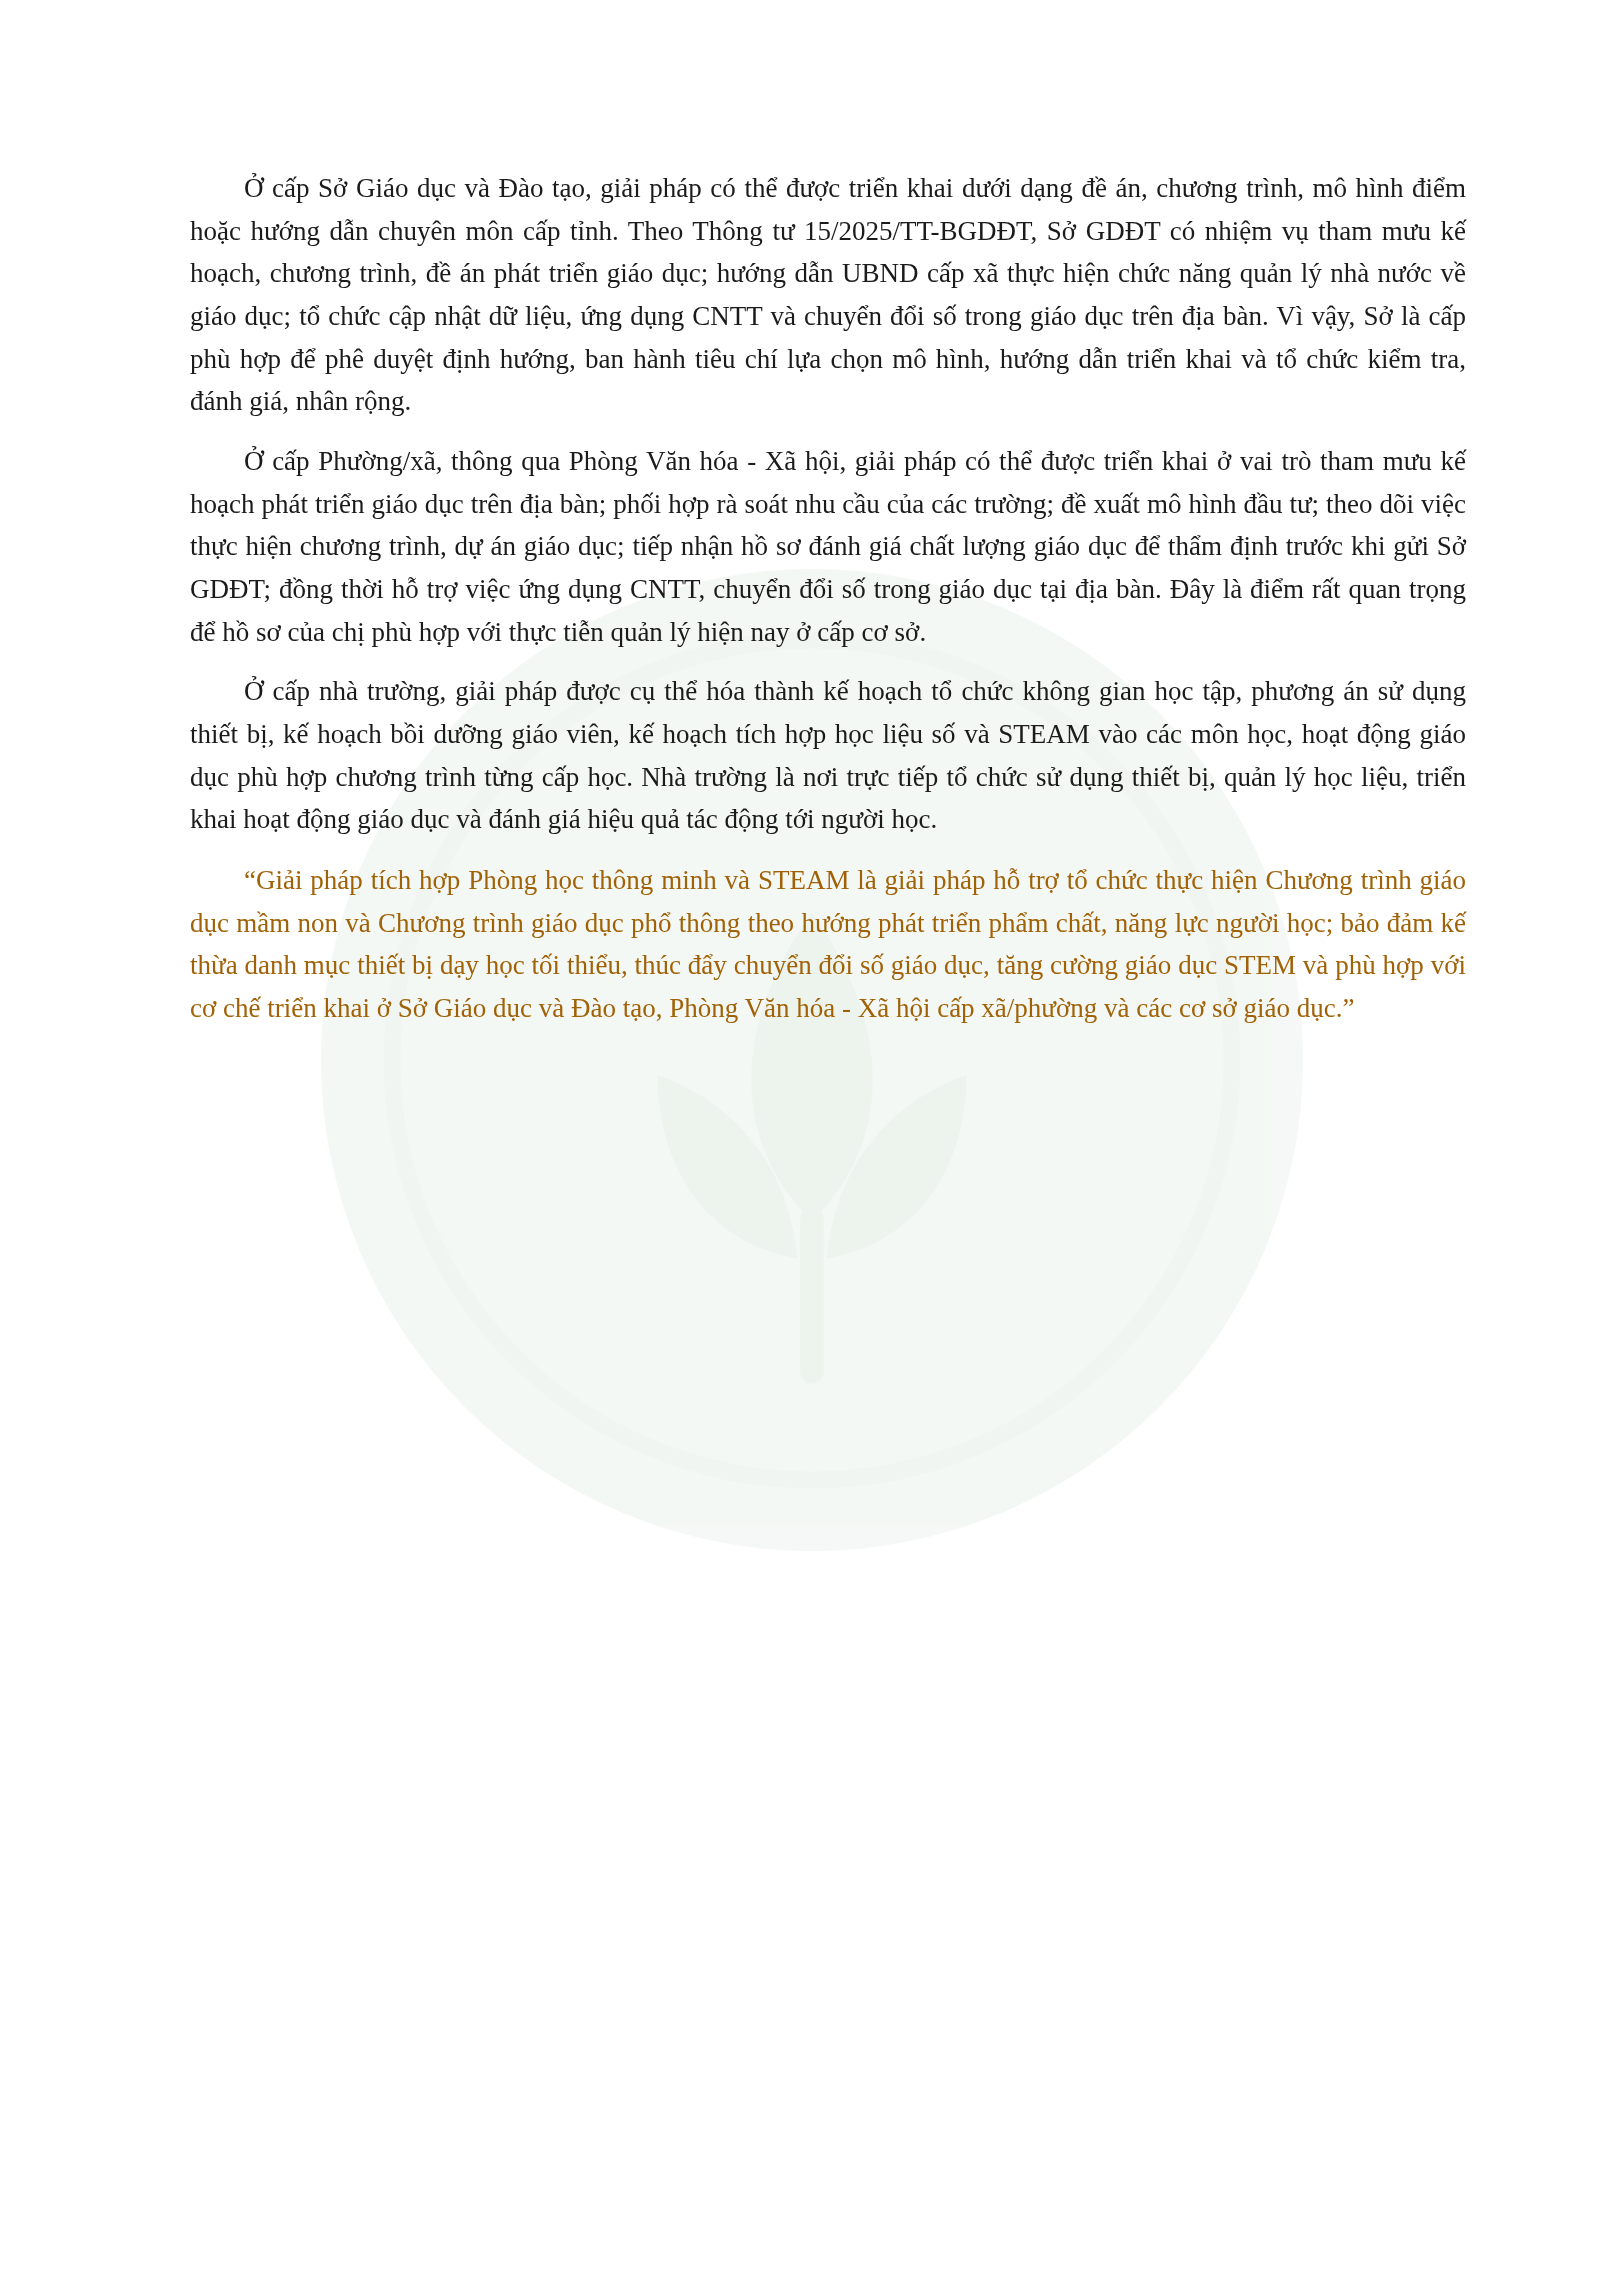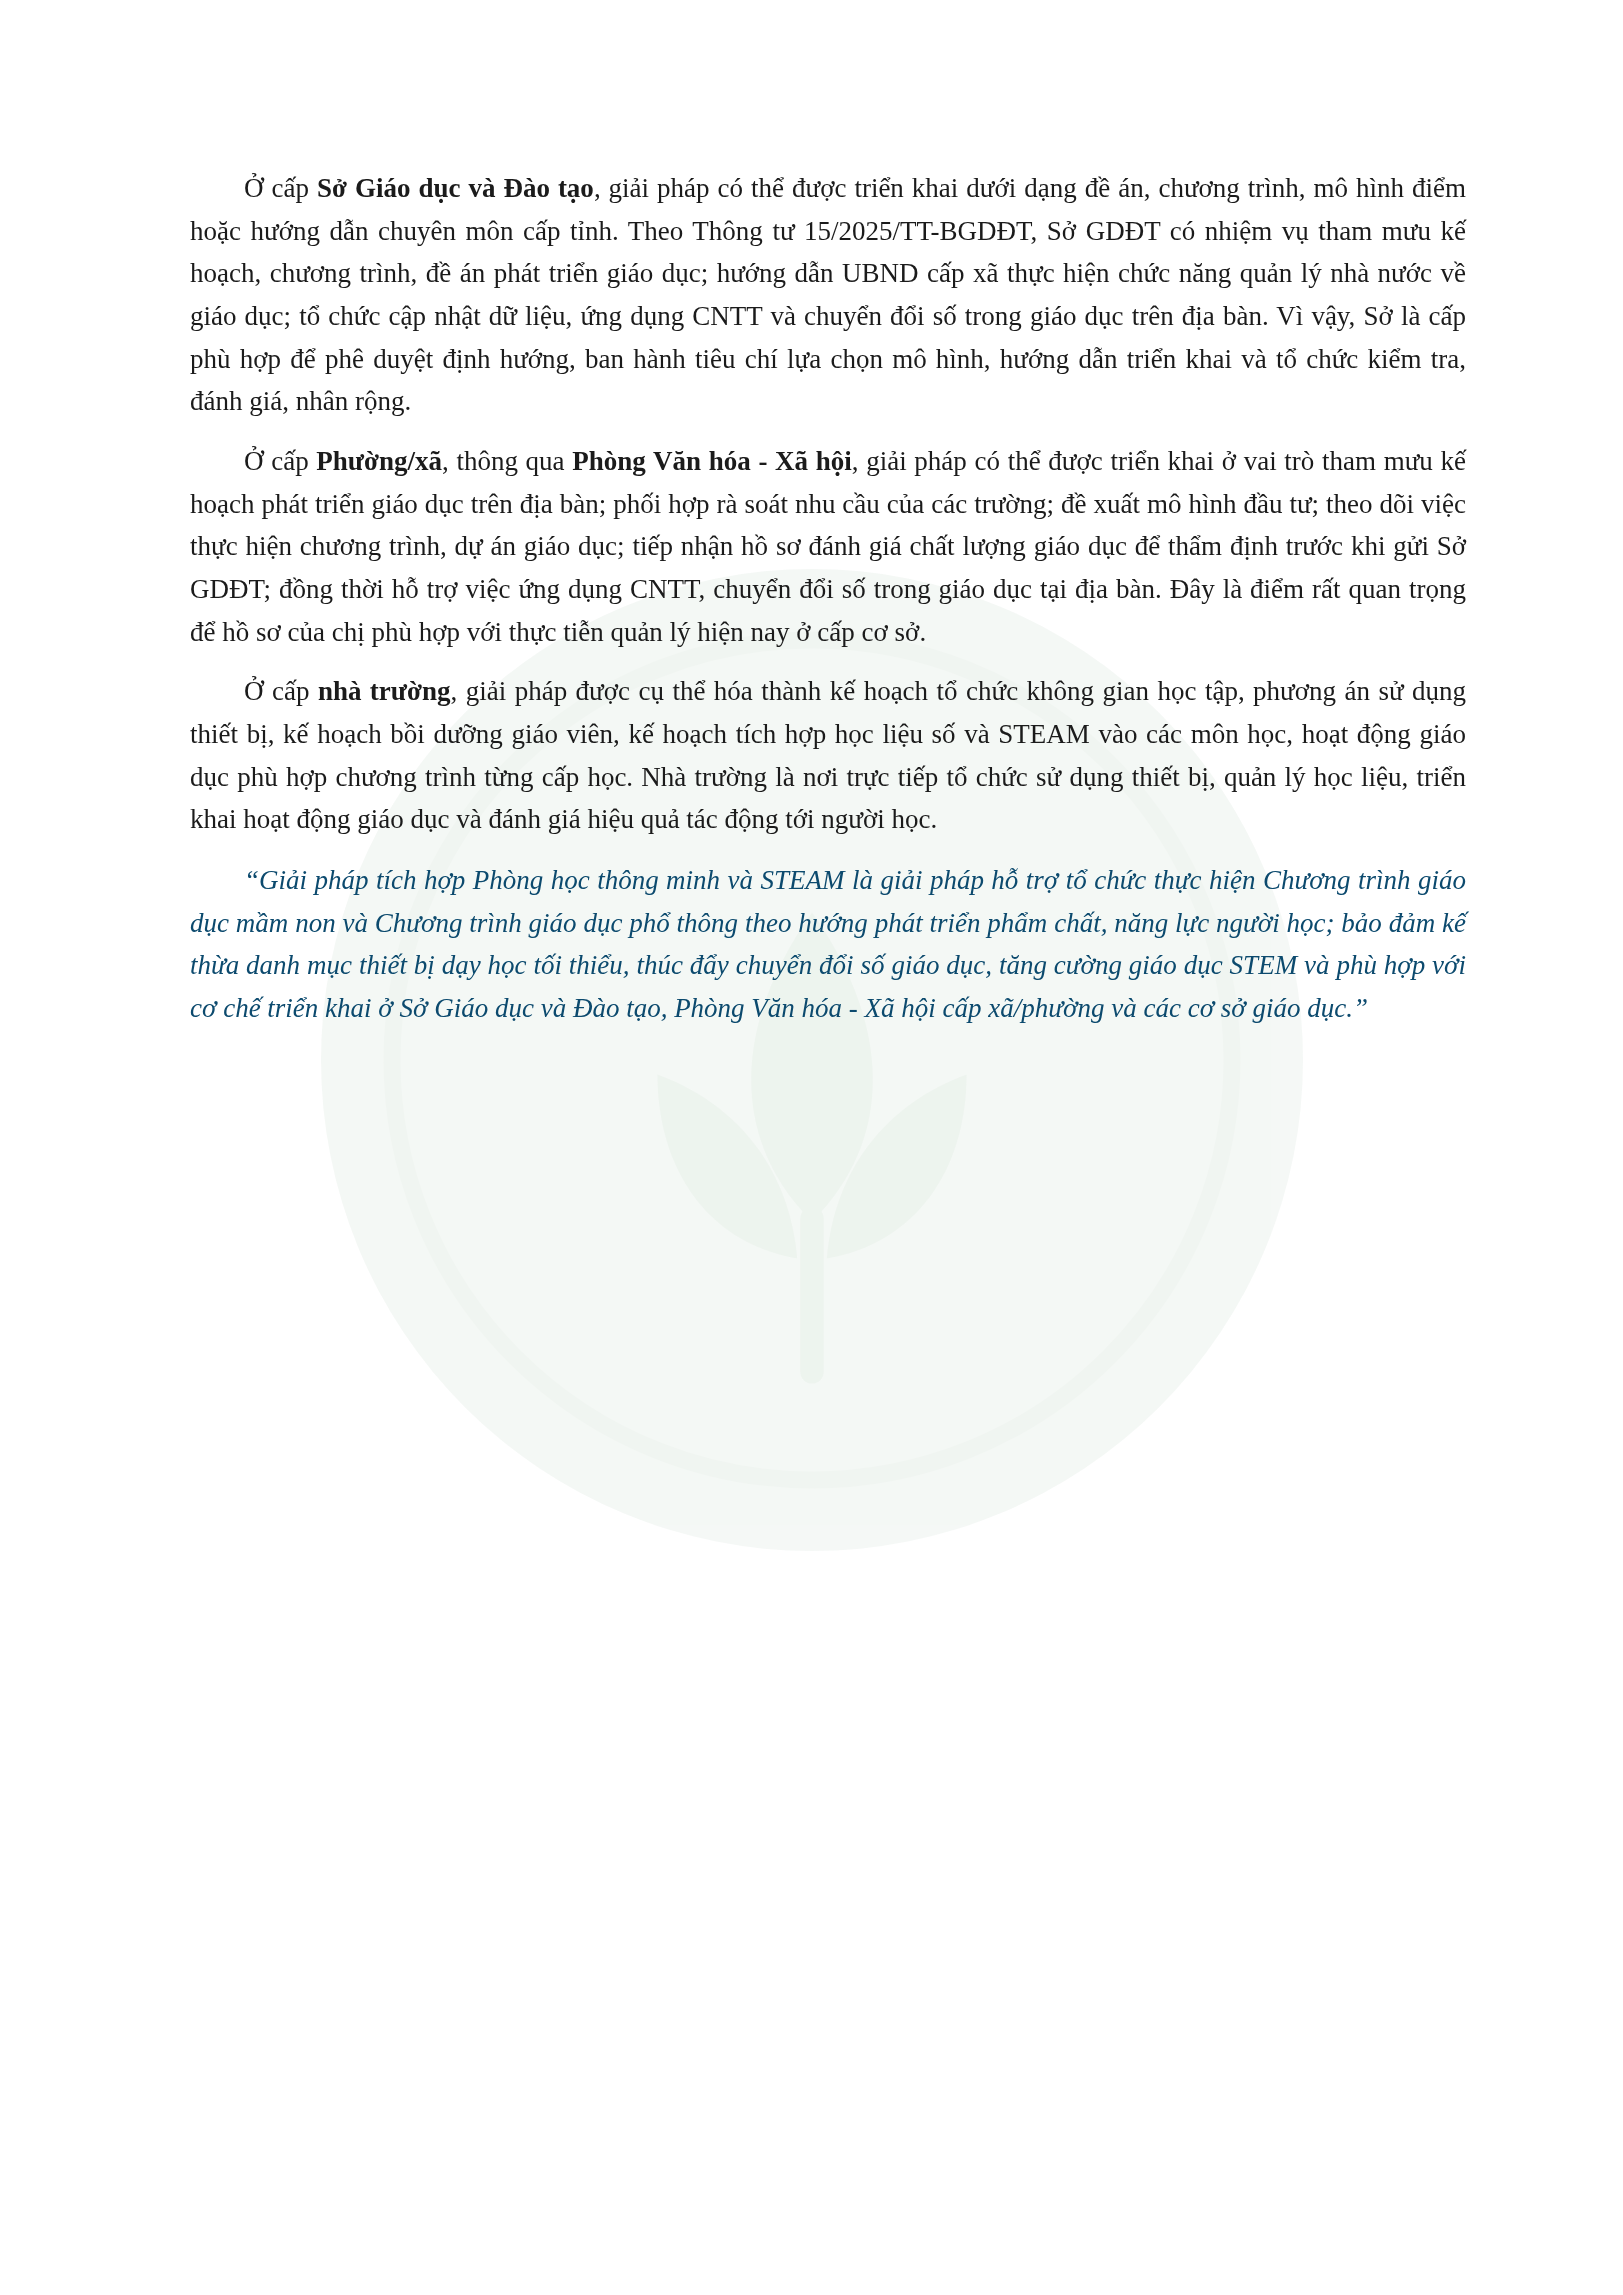--- a/index.html
+++ b/index.html
@@ -75,29 +75,28 @@
     text-align: justify;
     text-justify: inter-word;
     margin: 0 0 17px 0;
     text-indent: 54px;
     hyphens: none;
   }
 
   p.quote-par {
     font-size: 27px;
     line-height: 1.58;
-    color: #0c4a6e;
+    color: #a16207;
     text-align: justify;
-    font-style: italic;
     margin: 18.3px 0 0 0;
     text-indent: 54px;
   }
 
   b.strong {
-    font-weight: bold;
+    font-weight: normal;
   }
 </style>
 </head>
 <body>
 
 <div class="watermark"></div>
 <svg class="watermark-mark" viewBox="0 0 400 400" aria-hidden="true">
   <g fill="#e9f1ea">
     <path d="M200 40 C150 110 140 190 200 250 C260 190 250 110 200 40 Z"></path>
     <path d="M95 150 C150 170 185 215 190 275 C130 265 95 215 95 150 Z"></path>

